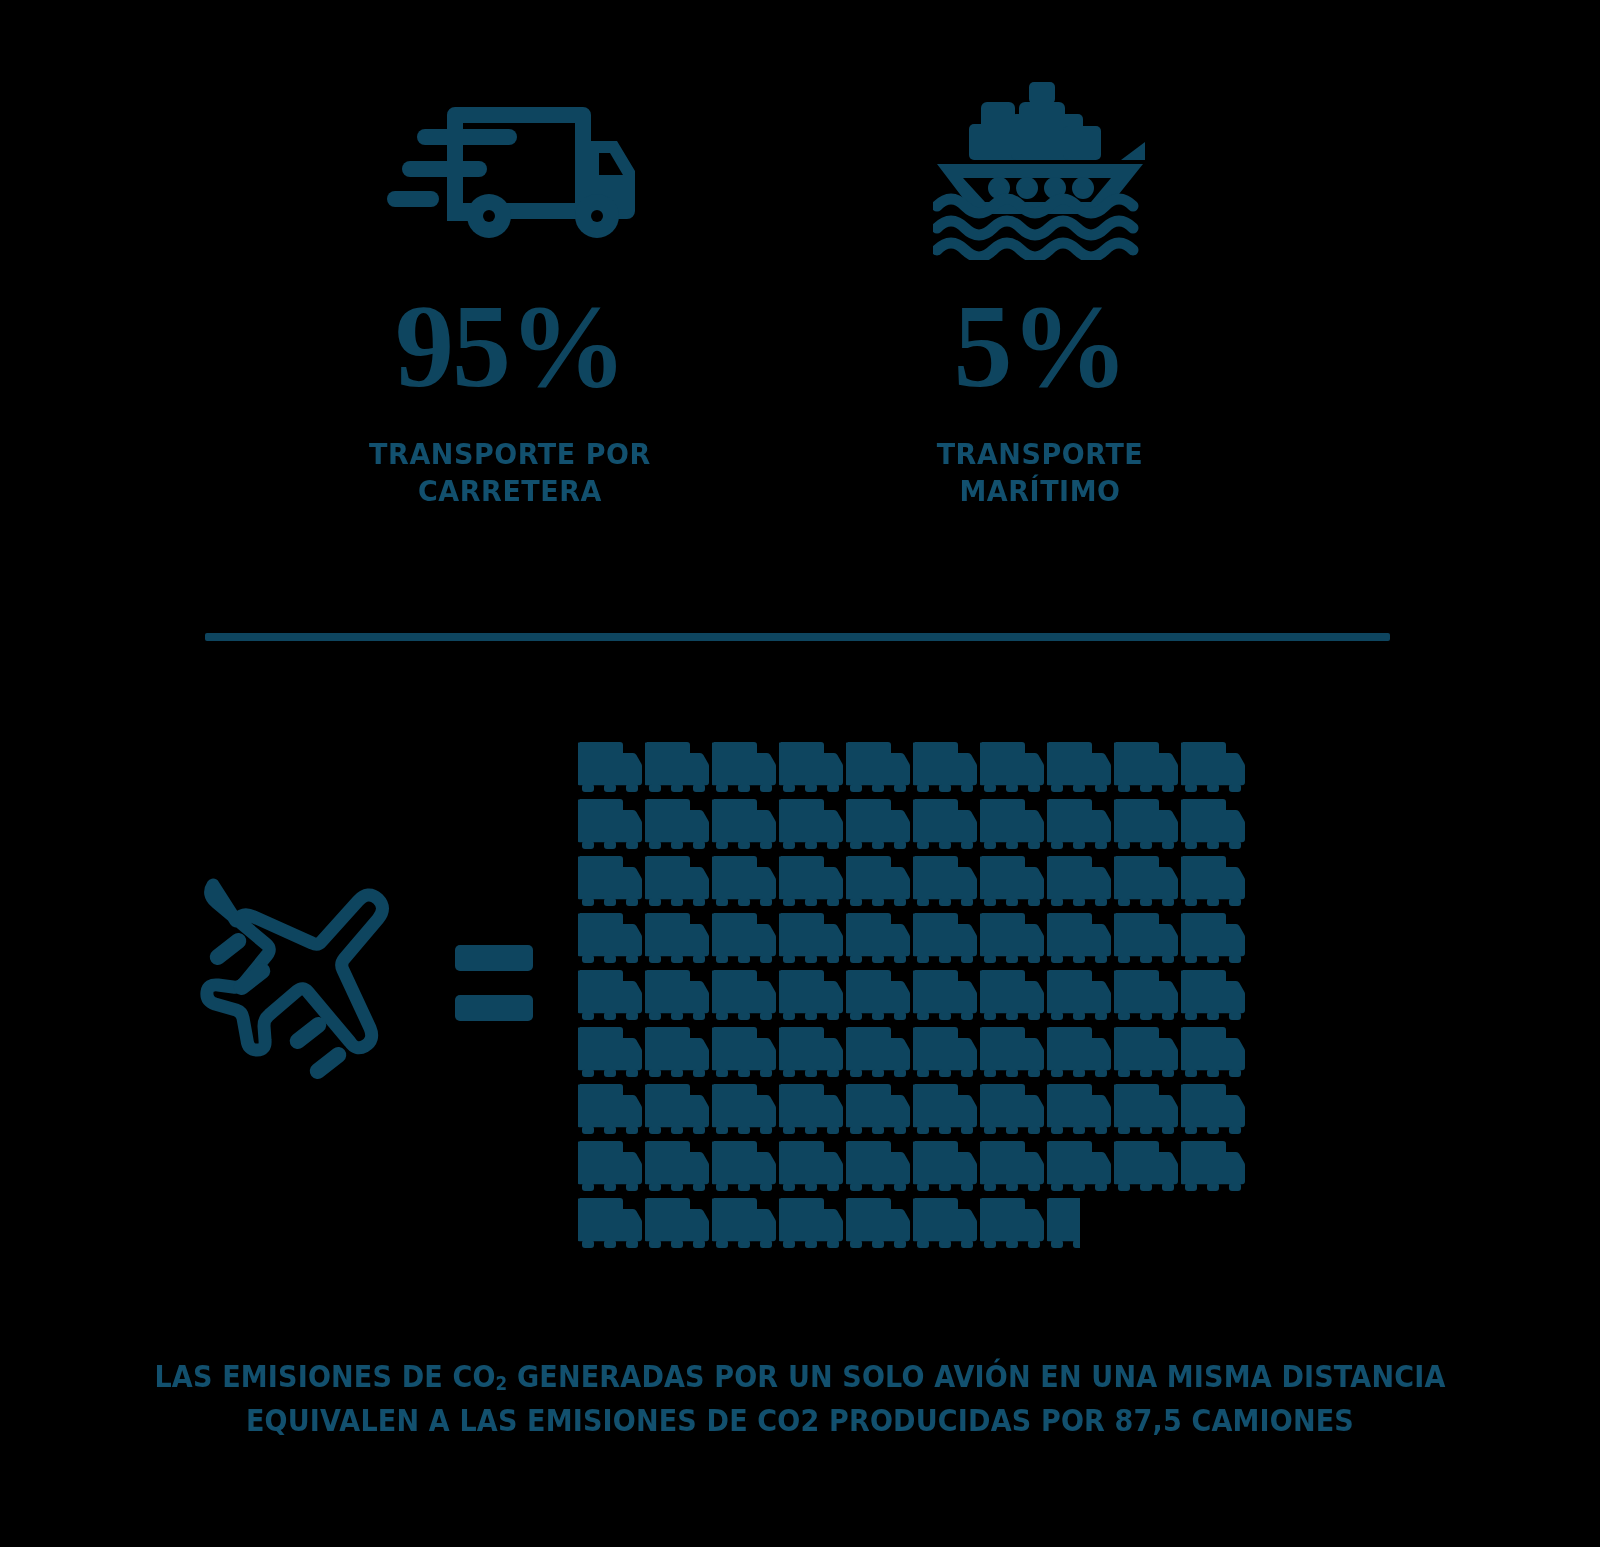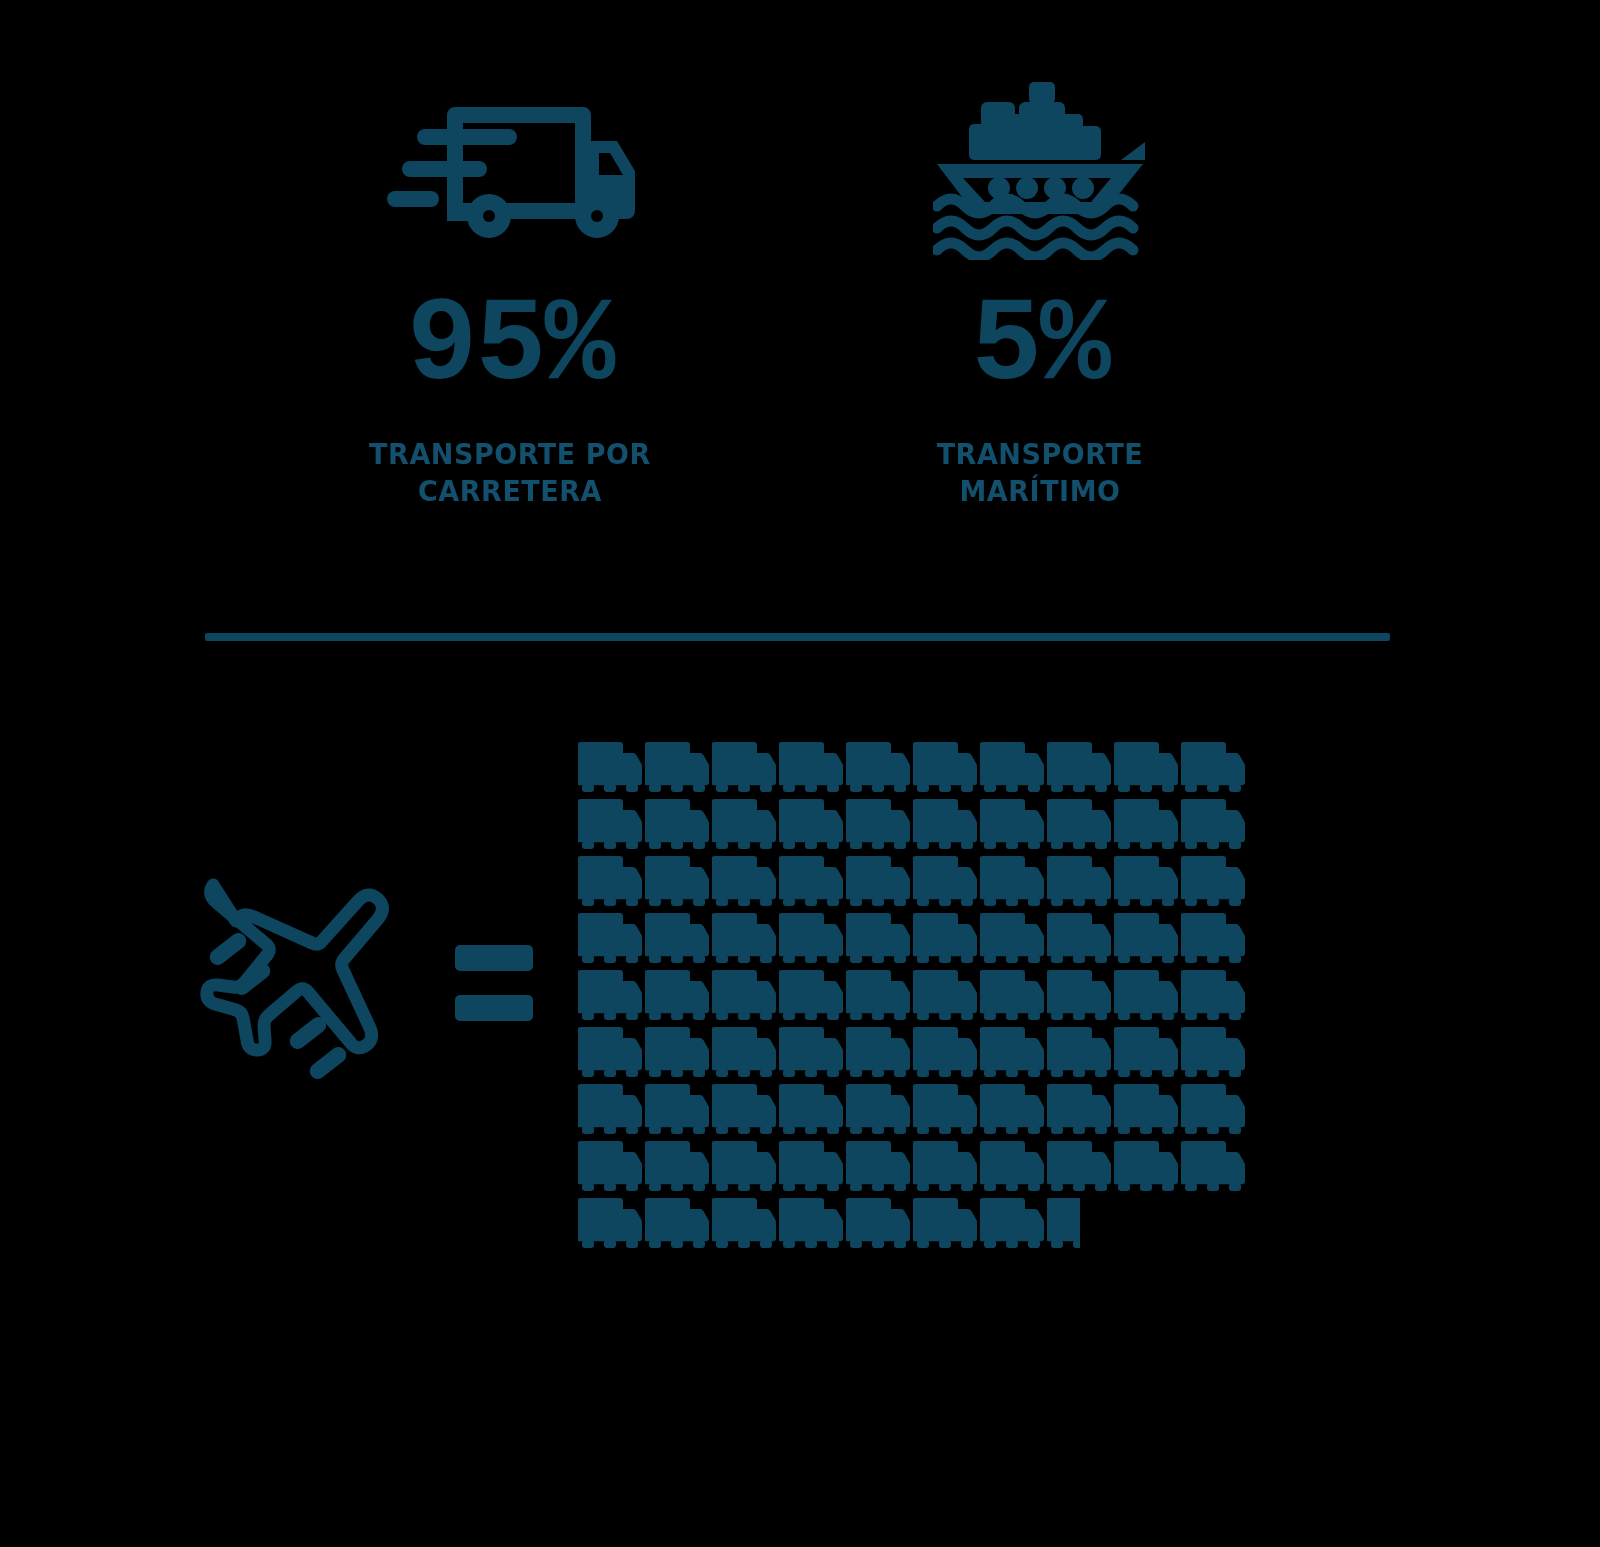--- a/index.html
+++ b/index.html
@@ -44,21 +44,21 @@
     align-items: center;
     justify-content: center;
   }
   .stat-value {
     font-size: 118px;
     font-weight: 700;
     line-height: 1;
     letter-spacing: -2px;
     margin-top: 28px;
     color: #0e455f;
-    font-family: Liberation Mono, monospace;
+    font-family: Liberation Serif, serif;
   }
   .stat-label {
     margin-top: 30px;
     font-size: 29px;
     font-weight: 700;
     line-height: 1.28;
     letter-spacing: 0.6px;
     color: #12506e;
     font-family: "DejaVu Sans", sans-serif;
     transform: scaleX(0.93);
@@ -698,20 +698,24 @@
           <div class="truck-cell half">
             <svg width="64" height="55" viewBox="0 0 64 55">
               <use href="#truck-glyph"></use>
             </svg>
           </div>
         </div>
       </div>
 
   </div>
 
+  <div class="caption">
+    <span class="caption-line"><span>LAS EMISIONES DE CO</span><sub>2</sub><span> GENERADAS POR UN SOLO AVIÓN EN UNA MISMA DISTANCIA</span></span>
+    <span class="caption-line">EQUIVALEN A LAS EMISIONES DE CO2 PRODUCIDAS POR 87,5 CAMIONES</span>
+  </div>
 
 </div>
 
 <svg width="0" height="0" style="position:absolute" aria-hidden="true">
   <symbol id="truck-glyph" viewBox="0 0 64 55">
     <g fill="#0e455f">
       <path d="M2 4 h40 a3 3 0 0 1 3 3 v8 h10 a4 4 0 0 1 3.4 1.9 l5.1 9 a5 5 0 0 1 .5 2.3 v16 a3 3 0 0 1 -3 3 h-59 a3 3 0 0 1 -3 -3 v-37 a3 3 0 0 1 3 -3 z"></path>
       <rect x="4" y="46" width="12" height="8" rx="3"></rect>
       <rect x="26" y="46" width="12" height="8" rx="3"></rect>
       <rect x="48" y="46" width="12" height="8" rx="3"></rect>

